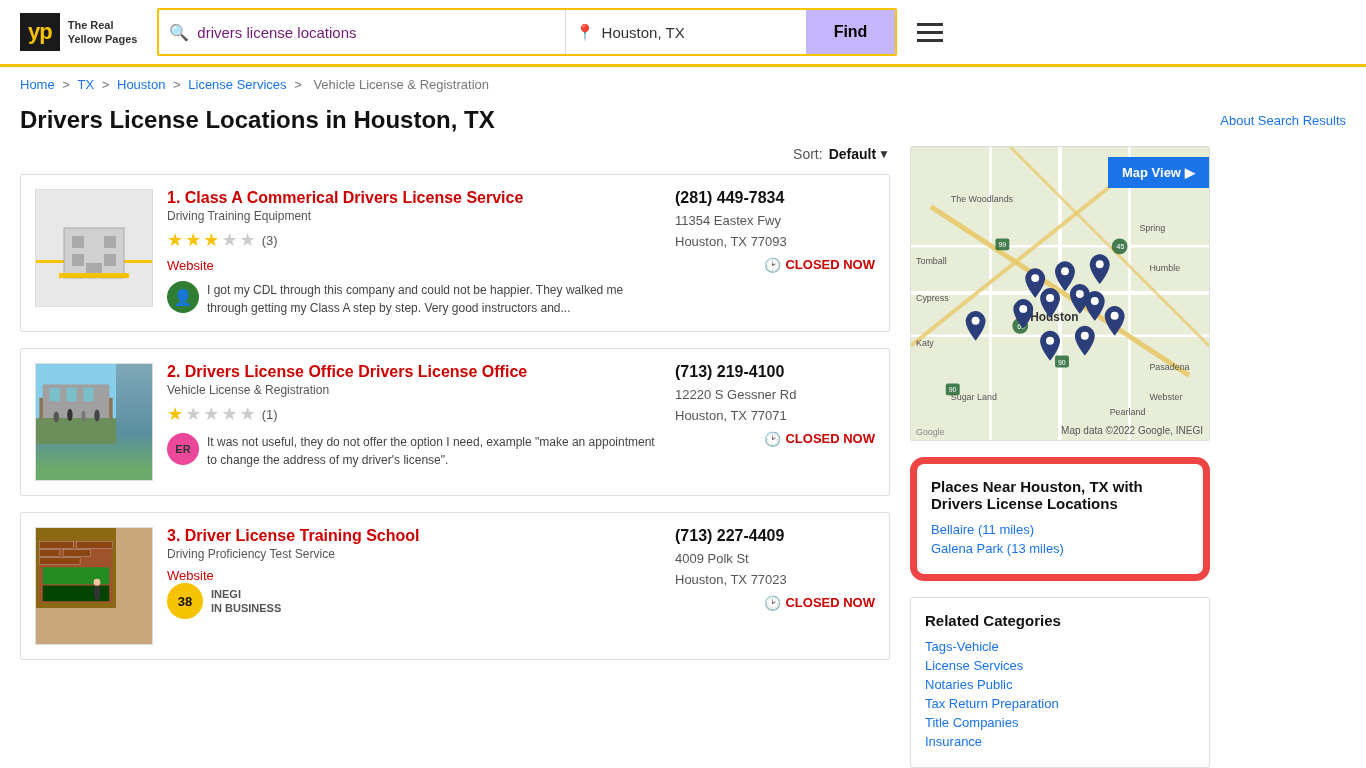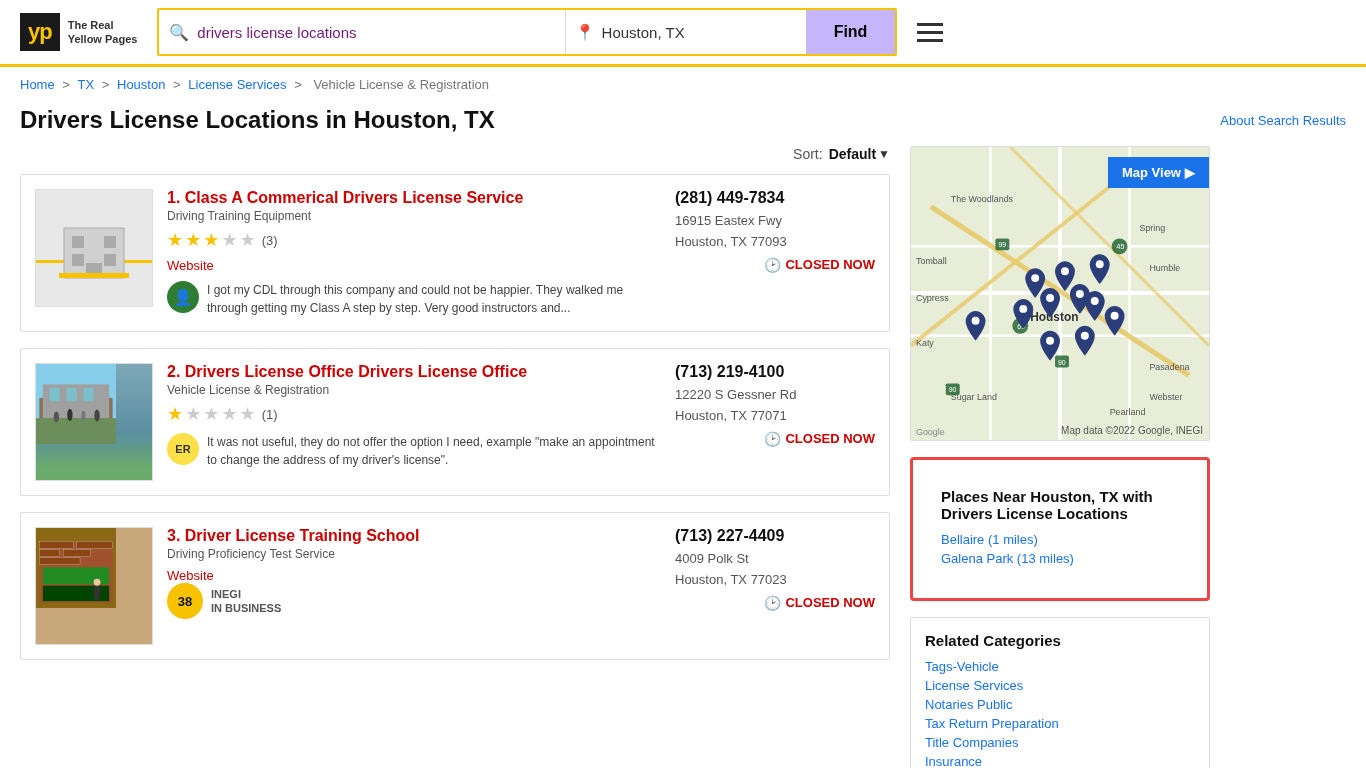--- a/index.html
+++ b/index.html
@@ -202,21 +202,21 @@
       width: 32px;
       height: 32px;
       border-radius: 50%;
       flex-shrink: 0;
       display: flex;
       align-items: center;
       justify-content: center;
       font-size: 16px;
     }
     .avatar-green { background: #2e7d32; color: #fff; }
-    .avatar-yellow { background: #fde047; color: #333; font-weight: bold; font-size: 11px; }
+    .avatar-yellow { background: #ec4899; color: #333; font-weight: bold; font-size: 11px; }
     .review-text { font-size: 12px; color: #444; line-height: 1.5; }
     .card-right {
       text-align: left;
       min-width: 200px;
       flex-shrink: 0;
     }
     .card-phone { font-size: 16px; font-weight: bold; color: #111; margin-bottom: 4px; }
     .card-address { font-size: 13px; color: #555; line-height: 1.6; }
     .closed-badge {
       display: flex;
@@ -283,23 +283,23 @@
       right: 6px;
       font-size: 10px;
       color: #555;
     }
 
     
     .map-svg { width: 100%; height: 100%; }
 
     
     .places-near {
-      border: 3px solid #ef4444;
-      border-radius: 4px;
-      padding: 28px;
+      border: 7px solid #ef4444;
+      border-radius: 14px;
+      padding: 14px;
       margin-bottom: 16px;
     }
     .places-near h3 { font-size: 15px; font-weight: bold; color: #111; margin-bottom: 10px; }
     .places-near a { display: block; color: #1a73e8; font-size: 13px; margin-bottom: 4px; text-decoration: none; }
 
     
     .related-cats {
       border: 1px solid #ddd;
       border-radius: 2px;
       padding: 14px;
@@ -406,21 +406,21 @@
           <a href="#">Website</a>
         </div>
         <div class="card-review">
           <div class="avatar-circle avatar-green">👤</div>
           <div class="review-text">I got my CDL through this company and could not be happier. They walked me through getting my Class A step by step. Very good instructors and...</div>
         </div>
       </div>
       <div class="card-right">
         <div class="card-phone">(281) 449-7834</div>
         <div class="card-address">
-          <span>16915 Eastex Fwy</span><br>
+          <span>11354 Eastex Fwy</span><br>
           <span>Houston, TX 77093</span>
         </div>
         <div class="closed-badge">
           <span class="clock-icon">🕑</span>
           <span>CLOSED NOW</span>
         </div>
       </div>
     </div>
 
     <div class="result-card">
@@ -587,21 +587,21 @@
       </svg>
       <a href="#" class="map-view-btn">
         <span>Map View</span>
         <span>▶</span>
       </a>
       <div class="map-credit">Map data ©2022 Google, INEGI</div>
     </div>
 
     <div class="places-near">
       <h3>Places Near Houston, TX with Drivers License Locations</h3>
-      <a href="#">Bellaire (1 miles)</a>
+      <a href="#">Bellaire (11 miles)</a>
       <a href="#">Galena Park (13 miles)</a>
     </div>
 
     <div class="related-cats">
       <h3>Related Categories</h3>
       <a href="#">Tags-Vehicle</a>
       <a href="#">License Services</a>
       <a href="#">Notaries Public</a>
       <a href="#">Tax Return Preparation</a>
       <a href="#">Title Companies</a>

